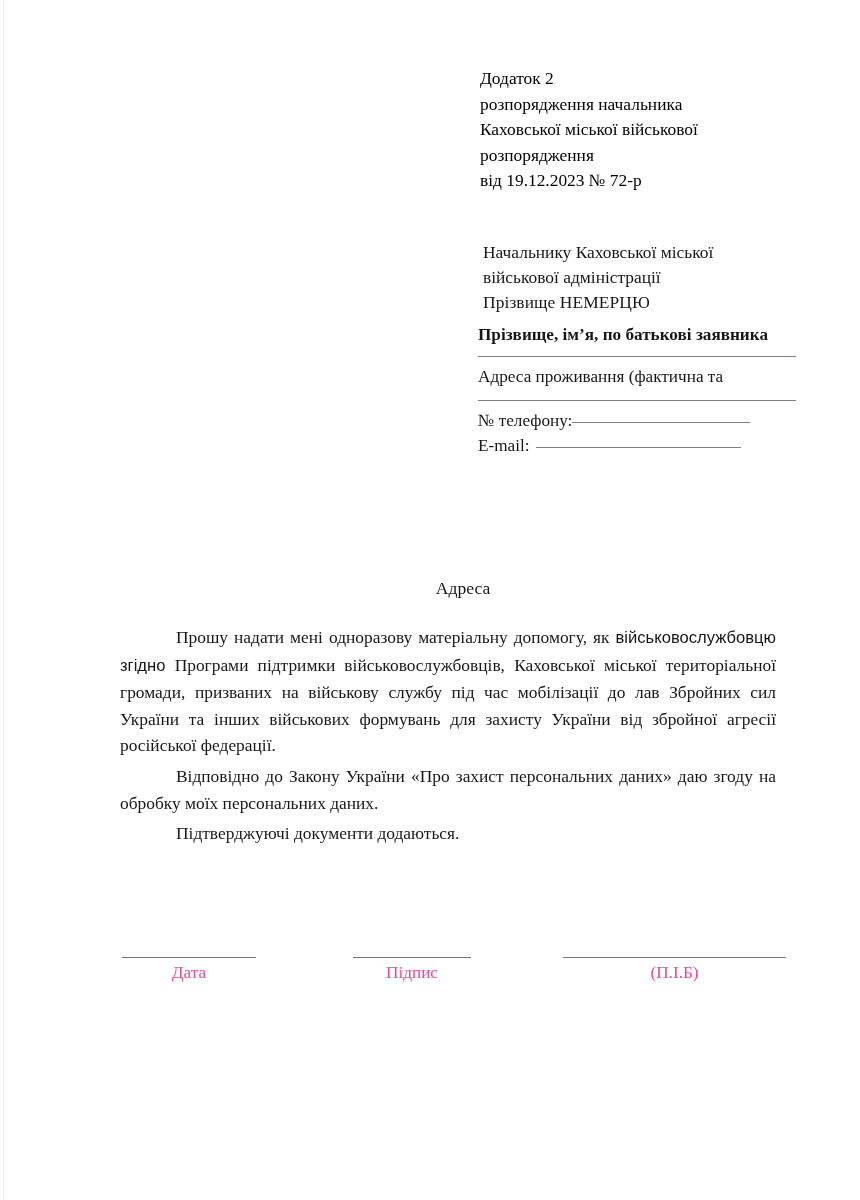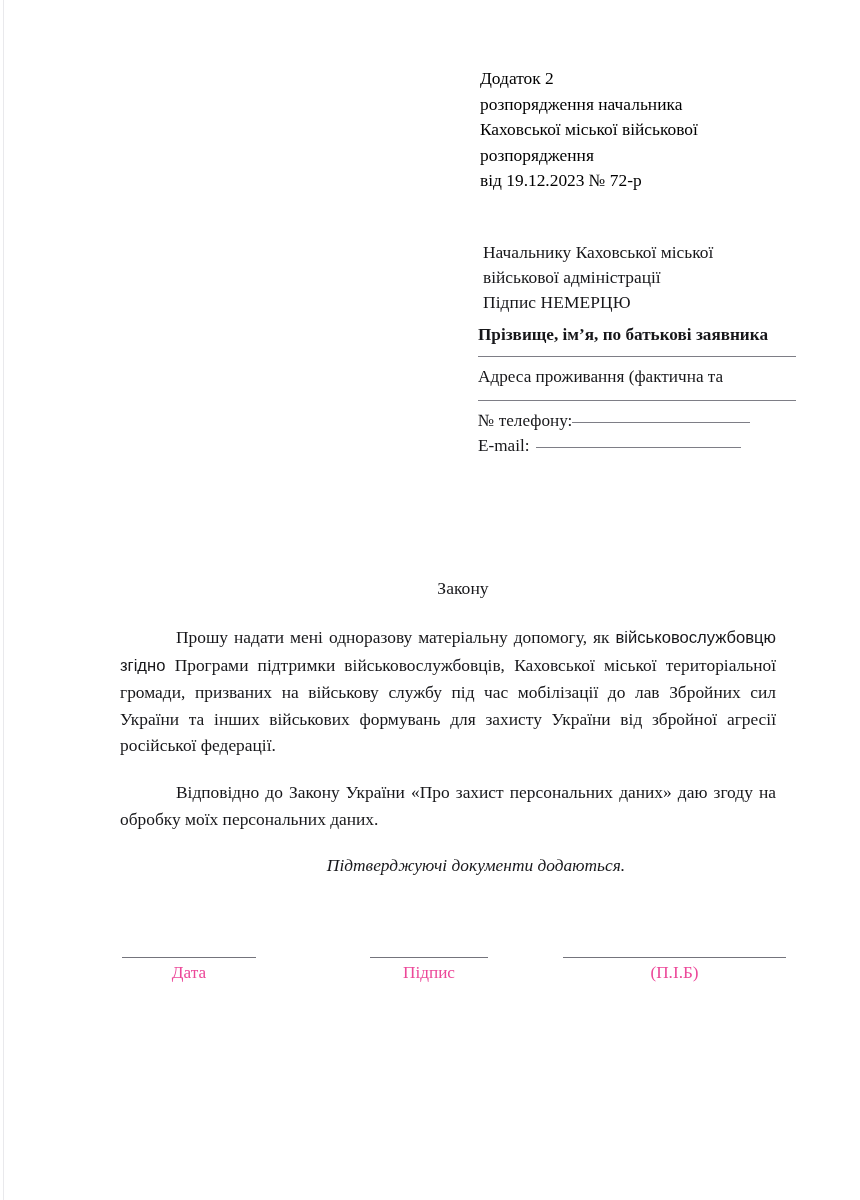--- a/index.html
+++ b/index.html
@@ -114,23 +114,23 @@
     position: absolute;
     left: 120px;
     top: 624px;
     width: 656px;
     font-size: 17.4px;
     line-height: 26.6px;
     text-align: justify;
     text-justify: inter-word;
   }
   .para { margin: 0; }
-  .para + .para { margin-top: 20px; }
+  .para + .para { margin-top: 4px; }
   .para .indent { display: inline-block; width: 56px; }
-  .para-last { text-align: center; font-style: italic; }
+  .para-last { text-align: left; }
 
   
   .sans-run {
     font-family: "Liberation Sans", "DejaVu Sans", sans-serif;
     font-size: 16.6px;
   }
 
   
   .sign-row {
     position: absolute;
@@ -148,59 +148,59 @@
     border-top: 1.4px solid #74747c;
     height: 0;
   }
   .sign-label {
     font-size: 17.2px;
     line-height: 30px;
     color: #ec4899;
     white-space: nowrap;
   }
   .sign-date { left: 122px; width: 134px; }
-  .sign-sig  { left: 370px; width: 118px; }
+  .sign-sig  { left: 353px; width: 118px; }
   .sign-pib  { left: 563px; width: 223px; }
 </style>
 </head>
 <body>
 
 <div class="page">
 
   <div class="page-edge-left"></div>
 
   <div class="header-block">
     <div>Додаток 2</div>
     <div>розпорядження начальника</div>
     <div>Каховської міської військової</div>
     <div>розпорядження</div>
     <div>від 19.12.2023 № 72-р</div>
   </div>
 
   <div class="addressee-block">
     <div>Начальнику Каховської міської</div>
     <div>військової адміністрації</div>
-    <div class="addressee-name">Підпис НЕМЕРЦЮ</div>
+    <div class="addressee-name">Прізвище НЕМЕРЦЮ</div>
   </div>
 
   <div class="fields-block">
 
     <div class="field-caption">Прізвище, ім’я, по батькові заявника</div>
     <div class="rule rule-full"></div>
 
     <div>Адреса проживання (фактична та</div>
 
     <div class="rule rule-full-2"></div>
 
     <div><span>№ телефону:</span><span class="fill-line fill-phone"></span></div>
 
     <div><span>E-mail:</span><span class="fill-line fill-email"></span></div>
   </div>
 
-  <div class="doc-title">Закону</div>
+  <div class="doc-title">Адреса</div>
 
   <div class="body-block">
 
     <p class="para"><span class="indent"></span><span>Прошу надати мені одноразову матеріальну допомогу, як </span><span class="sans-run">військовослужбовцю згідно</span><span> Програми підтримки військовослужбовців, Каховської міської територіальної громади, призваних на військову службу під час мобілізації до лав Збройних сил України та інших військових формувань для захисту України від збройної агресії російської федерації.</span></p>
 
     <p class="para"><span class="indent"></span><span>Відповідно до Закону України «Про захист персональних даних» даю згоду на обробку моїх персональних даних.</span></p>
 
     <p class="para para-last"><span class="indent"></span><span>Підтверджуючі документи додаються.</span></p>
   </div>
 

